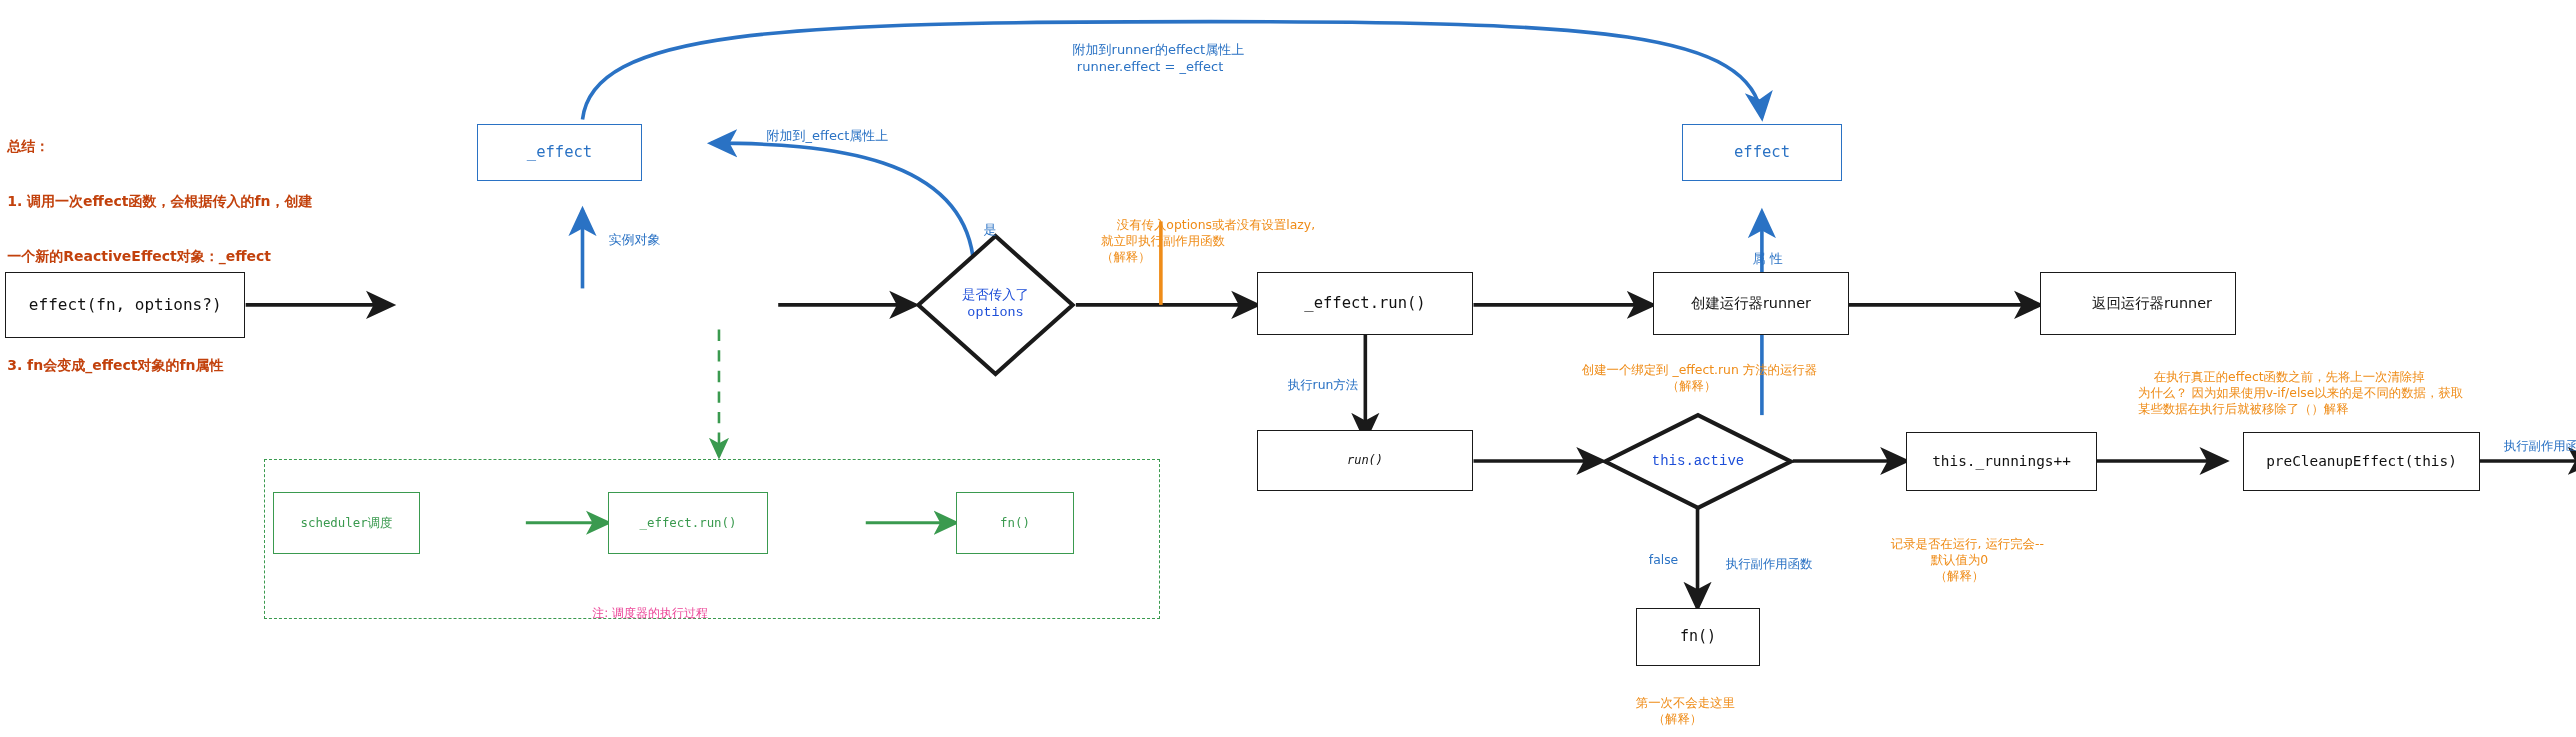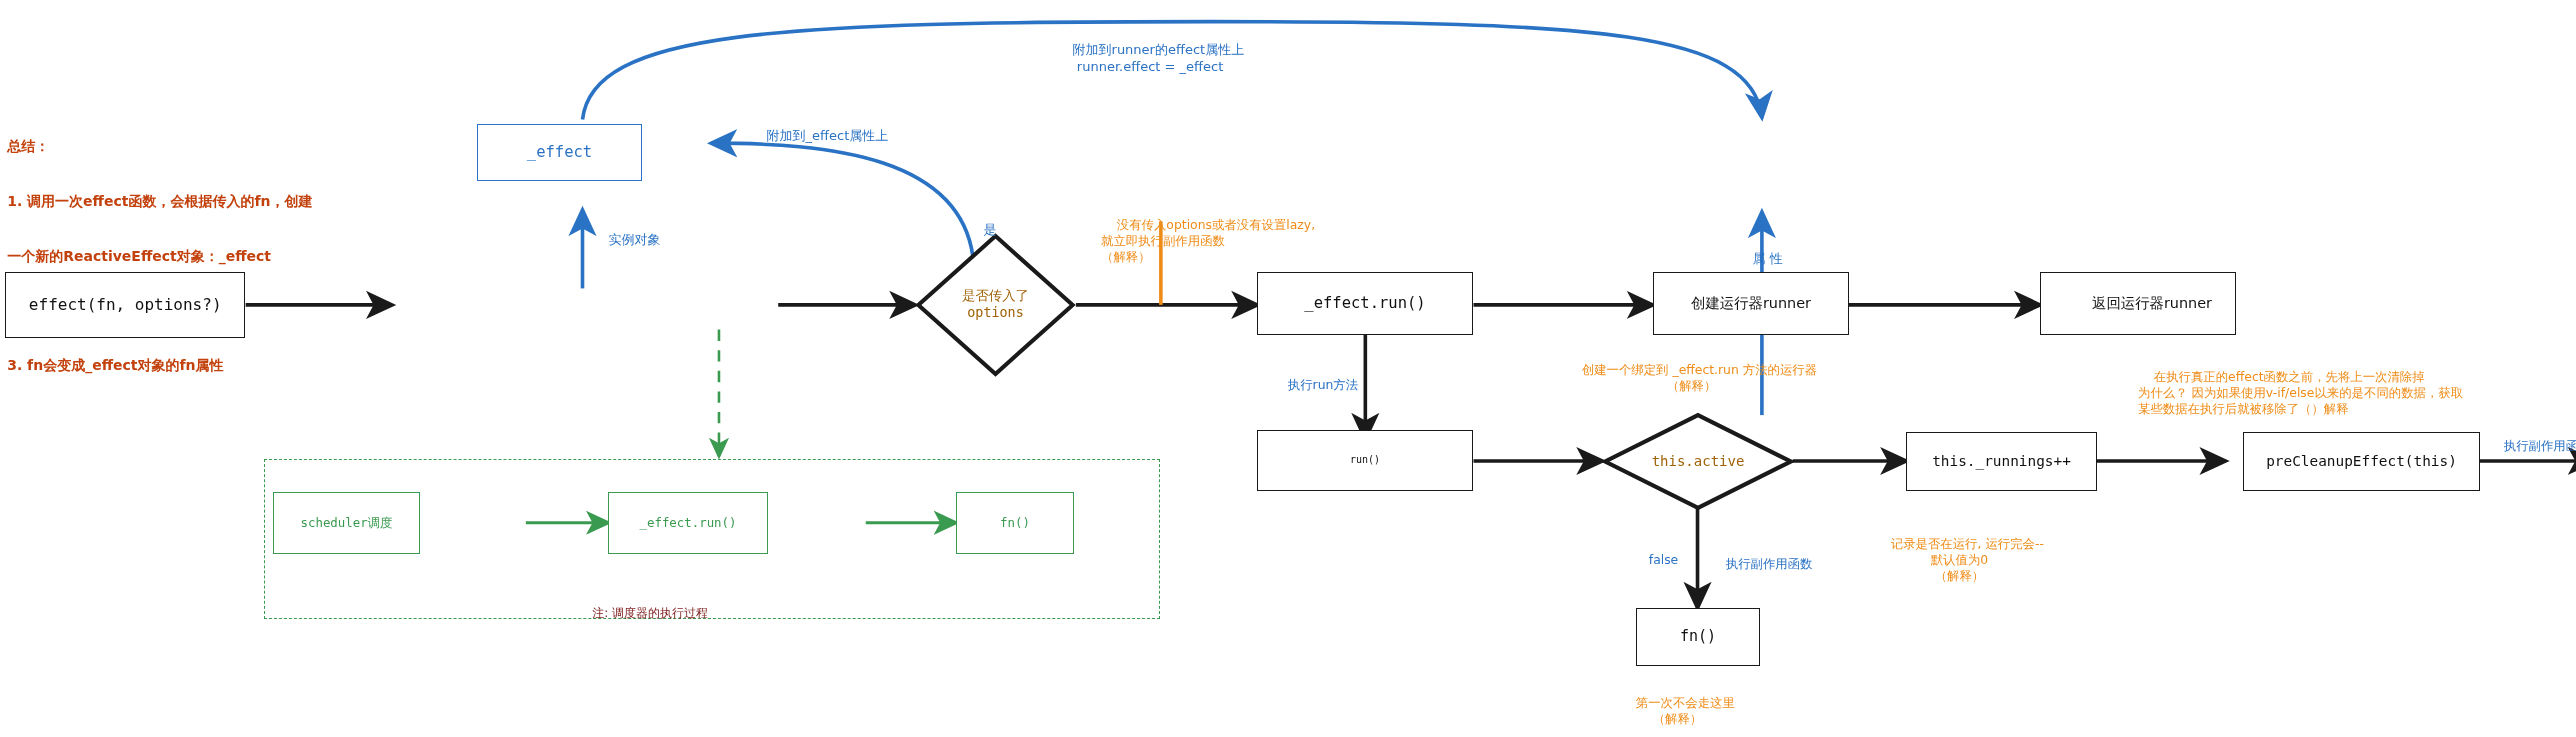--- a/index.html
+++ b/index.html
@@ -15,26 +15,26 @@
   .box-blue{border:1.5px solid #2a72c4;color:#2a72c4;}
   .box-green{border:1px solid #3a9a4f;color:#3a9a4f;}
 
   .mono{font-family:"DejaVu Sans Mono","Liberation Mono",monospace;}
   .sans{font-family:"DejaVu Sans","Liberation Sans",sans-serif;}
 
   .lbl{position:absolute;white-space:pre;line-height:1.3;}
   .lbl-blue{color:#2a72c4;}
   .lbl-orange{color:#ef8c18;}
   .lbl-red{color:#c2410c;font-weight:bold;}
-  .lbl-green{color:#7f1d1d;}
+  .lbl-green{color:#ec4899;}
 
   .diamond{position:absolute;}
   .diamond .dtxt{position:absolute;left:0;top:0;width:100%;height:100%;
       display:flex;align-items:center;justify-content:center;text-align:center;
-      white-space:pre;line-height:1.25;color:#a16207;}
+      white-space:pre;line-height:1.25;color:#1d4ed8;font-family:Liberation Mono, monospace;}
 
   .dashgreen{position:absolute;box-sizing:border-box;
       border:1.5px dashed #3a9a4f;background:transparent;}
 </style>
 </head>
 <body>
 
 <div id="stage">
 
   <svg id="wires" viewBox="0 0 6254 1431" width="3222" height="737">
@@ -99,20 +99,23 @@
 
   <div class="node box-dark mono" style="left:5.2px;top:272px;width:240px;height:66px;">
     <span class="t" style="font-size:16px;">effect(fn, options?)</span>
   </div>
 
 
   <div class="node box-blue mono" style="left:477px;top:124px;width:165px;height:57px;">
     <span class="t" style="font-size:15.5px;">_effect</span>
   </div>
 
+  <div class="node box-blue mono" style="left:1682px;top:124px;width:160px;height:57px;">
+    <span class="t" style="font-size:15.5px;">effect</span>
+  </div>
 
   <div class="diamond" style="left:915px;top:233px;width:161px;height:144px;">
     <svg width="161" height="144" viewBox="0 0 312 280">
       <path d="M156,6 L306,140 L156,274 L6,140 Z" fill="#fff" stroke="#1a1a1a" stroke-width="8"></path>
     </svg>
     <div class="dtxt mono" style="font-size:13.4px;">是否传入了
 options</div>
   </div>
 
   <div class="node box-dark mono" style="left:1257px;top:272px;width:216px;height:63px;">
@@ -121,21 +124,21 @@
 
   <div class="node box-dark sans" style="left:1653px;top:272px;width:196px;height:63px;">
     <span class="t" style="font-size:14.4px;">创建运行器runner</span>
   </div>
 
   <div class="node box-dark sans" style="left:2040px;top:272px;width:196px;height:63px;padding-left:28px;">
     <span class="t" style="font-size:14.4px;">返回运行器runner</span>
   </div>
 
   <div class="node box-dark mono" style="left:1257px;top:430px;width:216px;height:61px;">
-    <span class="t" style="font-size:10px;">run()</span>
+    <span class="t" style="font-size:12px;font-style:italic;">run()</span>
   </div>
 
   <div class="diamond" style="left:1602px;top:412px;width:192px;height:99px;">
     <svg width="192" height="99" viewBox="0 0 372 192">
       <path d="M186,6 L366,96 L186,186 L6,96 Z" fill="#fff" stroke="#1a1a1a" stroke-width="8"></path>
     </svg>
     <div class="dtxt mono" style="font-size:14px;">this.active</div>
   </div>
 
   <div class="node box-dark mono" style="left:1906px;top:432px;width:191px;height:59px;">

